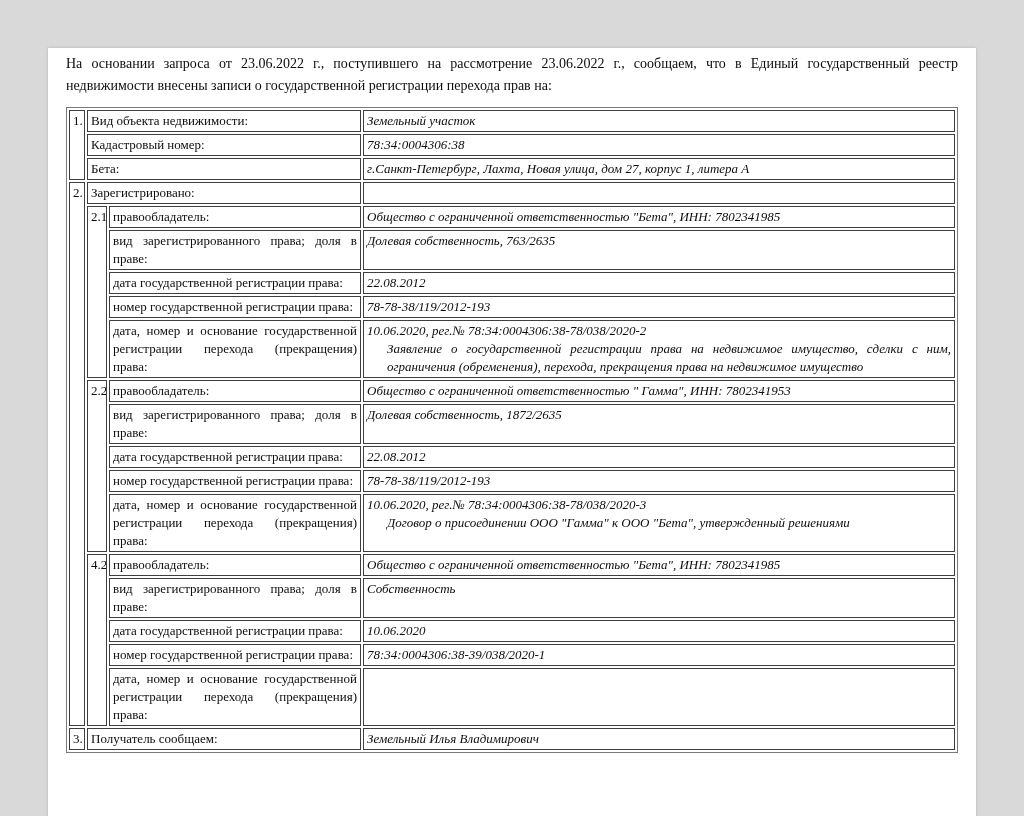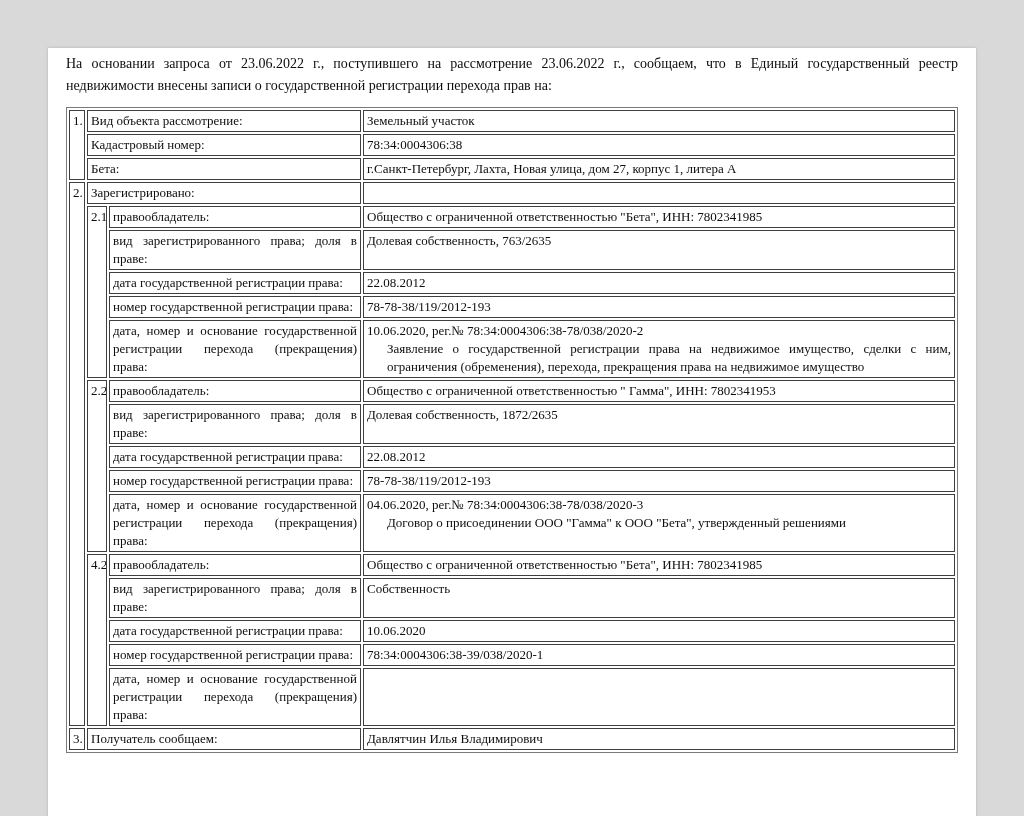--- a/index.html
+++ b/index.html
@@ -39,21 +39,21 @@
     border: 1px solid #3f3f3f;
     vertical-align: top;
     font-size: 13px;
     line-height: 18px;
     padding: 1px 3px;
     overflow: hidden;
   }
   td.c-num  { padding: 1px 1px; }
   td.c-sub  { padding: 1px 1px; }
   td.c-label { text-align: justify; }
-  td.c-val   { text-align: left; }
+  td.c-val   { text-align: left; font-style: italic; }
   td.c-val .just { text-align: justify; margin-left: 20px; }
   td.c-empty { }
 </style>
 </head>
 <body>
 
 <div class="page">
 
   <p class="intro">На основании запроса от 23.06.2022 г., поступившего на рассмотрение 23.06.2022 г., сообщаем, что в Единый государственный реестр недвижимости внесены записи о государственной регистрации перехода прав на:</p>
 
@@ -61,21 +61,21 @@
     <colgroup>
       <col style="width:16px">
         <col style="width:20px">
         <col style="width:252px">
         <col>
     </colgroup>
 
     <tbody>
         <tr>
       <td class="c-num" rowspan="3">1.</td>
-      <td class="c-label" colspan="2">Вид объекта рассмотрение:</td>
+      <td class="c-label" colspan="2">Вид объекта недвижимости:</td>
       <td class="c-val">Земельный участок</td>
     </tr>
     <tr>
       <td class="c-label" colspan="2">Кадастровый номер:</td>
       <td class="c-val">78:34:0004306:38</td>
     </tr>
     <tr>
       <td class="c-label" colspan="2">Бета:</td>
       <td class="c-val">г.Санкт-Петербург, Лахта, Новая улица, дом 27, корпус 1, литера А</td>
     </tr>
@@ -124,21 +124,21 @@
       <td class="c-label">дата государственной регистрации права:</td>
       <td class="c-val">22.08.2012</td>
     </tr>
     <tr>
       <td class="c-label">номер государственной регистрации права:</td>
       <td class="c-val">78-78-38/119/2012-193</td>
     </tr>
     <tr>
       <td class="c-label">дата, номер и основание государственной регистрации перехода (прекращения) права:</td>
       <td class="c-val">
-        <div>04.06.2020, рег.№ 78:34:0004306:38-78/038/2020-3</div>
+        <div>10.06.2020, рег.№ 78:34:0004306:38-78/038/2020-3</div>
         <div class="just">Договор о присоединении ООО "Гамма" к ООО "Бета", утвержденный решениями</div>
       </td>
     </tr>
 
     <tr>
       <td class="c-sub" rowspan="5">4.2</td>
       <td class="c-label">правообладатель:</td>
       <td class="c-val">Общество с ограниченной ответственностью "Бета", ИНН: 7802341985</td>
     </tr>
     <tr>
@@ -154,17 +154,17 @@
       <td class="c-val">78:34:0004306:38-39/038/2020-1</td>
     </tr>
     <tr>
       <td class="c-label">дата, номер и основание государственной регистрации перехода (прекращения) права:</td>
       <td class="c-val c-empty"></td>
     </tr>
 
     <tr>
       <td class="c-num">3.</td>
       <td class="c-label" colspan="2">Получатель сообщаем:</td>
-      <td class="c-val">Давлятчин Илья Владимирович</td>
+      <td class="c-val">Земельный Илья Владимирович</td>
     </tr>
   </tbody>
     </table>
 </div>
 
 </body></html>

